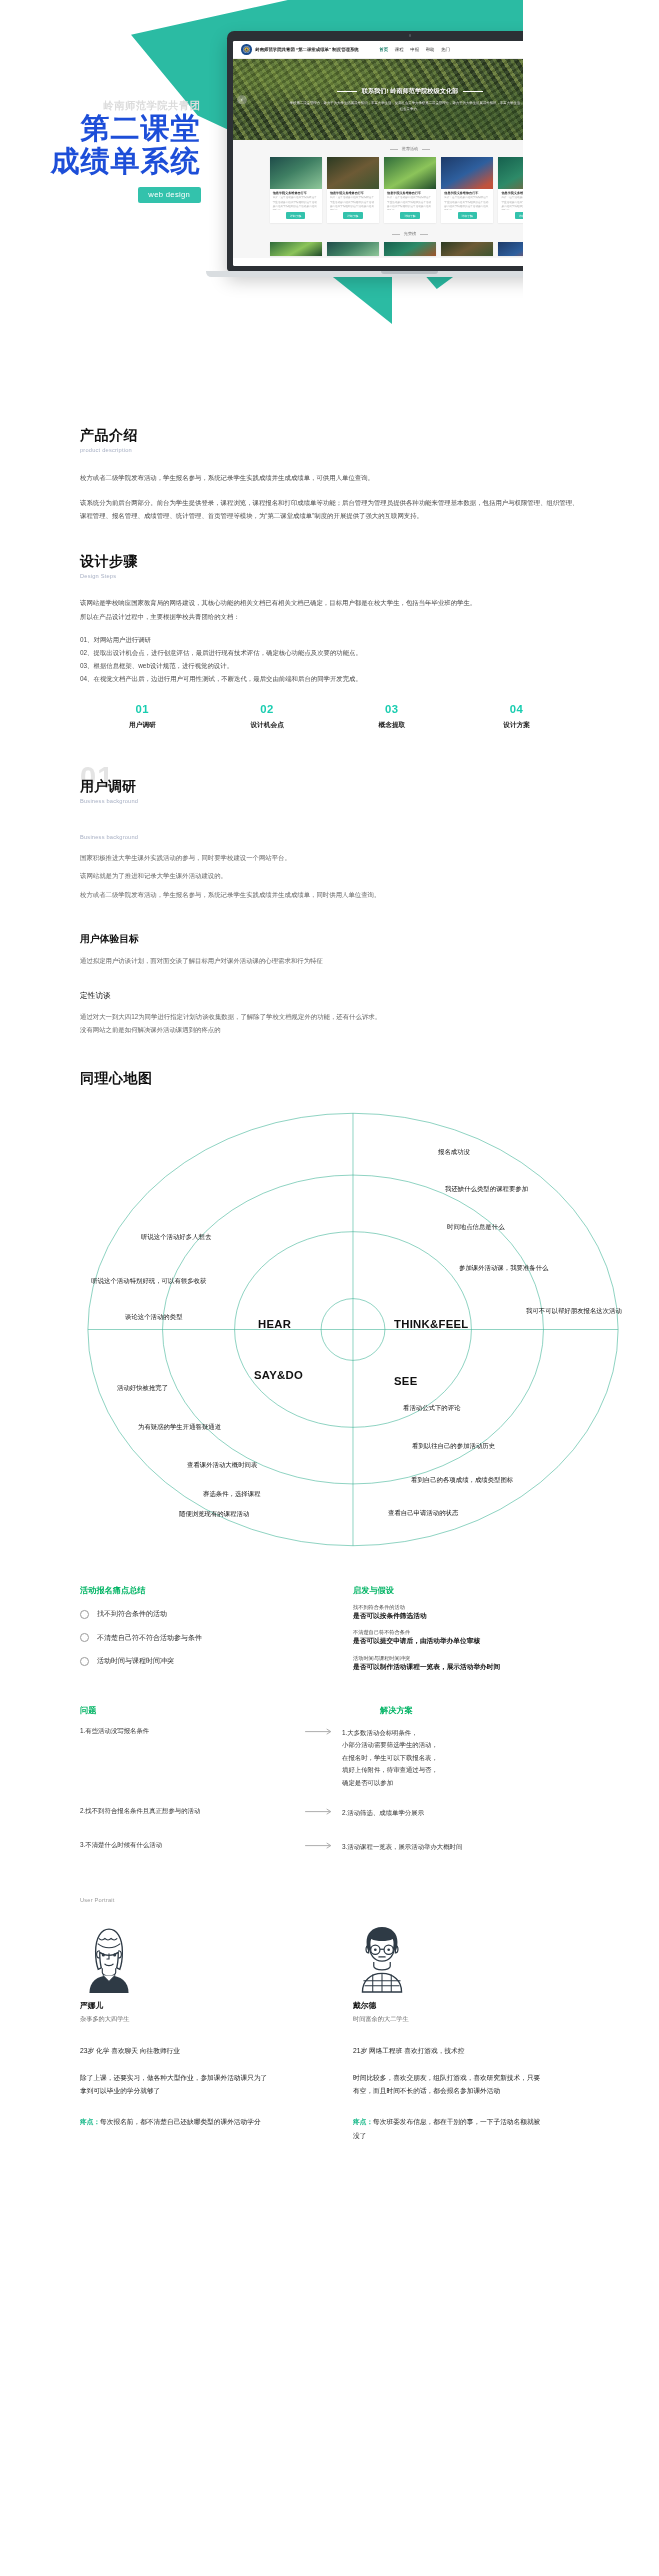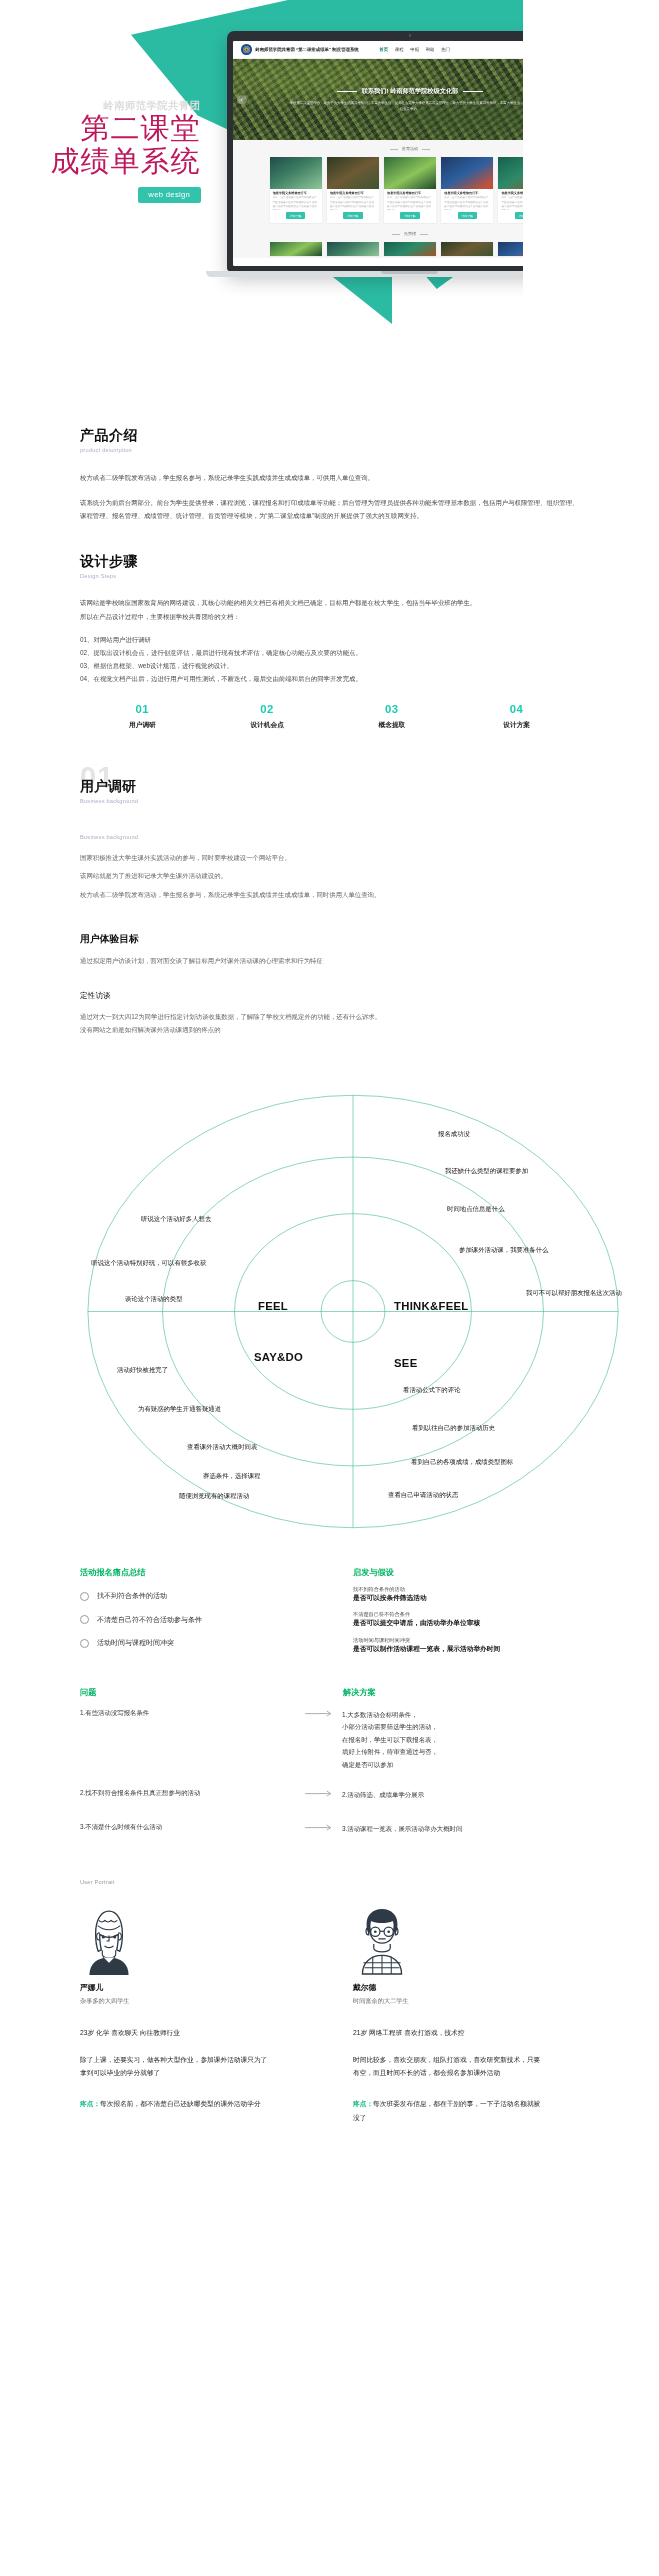--- a/index.html
+++ b/index.html
@@ -18,21 +18,21 @@
     background: #2bbba3;
     clip-path: polygon(40% 0%, 100% 0%, 100% 78%, 78% 100%, 55% 64%, 17% 40%, 0% 12%);
   }
   .hero-teal-2 {
     position: absolute; left: 289px; top: 242px; width: 103px; height: 82px;
     background: #2bbba3;
     clip-path: polygon(0% 0%, 100% 0%, 100% 100%);
   }
   .hero-title-wrap { position: absolute; left: 15.5px; top: 100px; width: 185px; text-align: right; z-index: 5; }
   .hero-sup { font-size: 10.3px; color: #dcdcdc; font-weight: 700; letter-spacing: 0.5px; line-height: 1.2; }
-  .hero-big { font-size: 29px; font-weight: 400; color: #be185d; line-height: 1.12; letter-spacing: 1px; }
+  .hero-big { font-size: 29px; font-weight: 700; color: #1d4ed8; line-height: 1.12; letter-spacing: 1px; }
   .hero-badge {
     display: inline-block; margin-top: 9.3px; background: #33c2ac; color: #fff;
     font-size: 7.7px; padding: 3.6px 10.3px; border-radius: 2.1px; letter-spacing: 0.3px;
   }
 
   
   .laptop { position: absolute; left: 227px; top: 31px; width: 366px; z-index: 4; }
   .laptop-body {
     background: #2c3035; border-radius: 7.2px 7.2px 3.1px 3.1px; padding: 7.2px 6.2px 5.2px 6.2px;
     box-shadow: 0 8.2px 18.5px rgba(0,0,0,.22);
@@ -326,34 +326,35 @@
   <h3 class="h-cn-mid">用户体验目标</h3>
   <p class="para para-gray" style="margin-top:8.2px">通过拟定用户访谈计划，面对面交谈了解目标用户对课外活动课的心理需求和行为特征</p>
 
   <div style="height:24px"></div>
   <h3 class="h-cn-sm">定性访谈</h3>
   <p class="para para-gray" style="margin-top:9.3px">通过对大一到大四12为同学进行指定计划访谈收集数据，了解除了学校文档规定外的功能，还有什么诉求。</p>
   <p class="para para-gray">没有网站之前是如何解决课外活动课遇到的疼点的</p>
 </section>
 
 <section class="page" style="padding-top:33px">
+  <h2 class="h-cn">同理心地图</h2>
 
   <div class="empathy">
     <svg width="546" height="453" viewBox="0 0 1060 880">
       <g fill="none" stroke="#37b092" stroke-width="1.1">
         <ellipse cx="530" cy="440" rx="515" ry="420"></ellipse>
         <ellipse cx="530" cy="440" rx="370" ry="300"></ellipse>
         <ellipse cx="530" cy="440" rx="230" ry="190"></ellipse>
         <ellipse cx="530" cy="440" rx="62" ry="60"></ellipse>
         <line x1="530" y1="20" x2="530" y2="860"></line>
         <line x1="15" y1="440" x2="1045" y2="440"></line>
       </g>
     </svg>
 
-    <span class="emap-q" style="left:178px; top:215px;">FEEL</span>
+    <span class="emap-q" style="left:178px; top:215px;">HEAR</span>
     <span class="emap-q" style="left:314px; top:215px;">THINK&amp;FEEL</span>
     <span class="emap-q" style="left:174px; top:266px;">SAY&amp;DO</span>
     <span class="emap-q" style="left:314px; top:272px;">SEE</span>
 
     <span class="emap-lb" style="left:61px; top:130px;">听说这个活动好多人想去</span>
     <span class="emap-lb" style="left:11.3px;  top:174px;">听说这个活动特别好玩，可以有很多收获</span>
     <span class="emap-lb" style="left:45px;  top:210px;">谈论这个活动的类型</span>
 
     <span class="emap-lb" style="left:358px; top:45px;">报名成功没</span>
     <span class="emap-lb" style="left:365px; top:82px;">我还缺什么类型的课程要参加</span>
@@ -405,21 +406,21 @@
       <div class="hy-item">
         <div class="hy-small">活动时间与课程时间冲突</div>
         <div class="hy-bold">是否可以制作活动课程一览表，展示活动举办时间</div>
       </div>
     </div>
   </div>
 </section>
 
 <section class="page" style="padding-top:33px">
   <div style="display:flex">
-    <h3 class="grn-h" style="width:263px">问题</h3>
+    <h3 class="grn-h" style="width:300px">问题</h3>
     <h3 class="grn-h">解决方案</h3>
   </div>
 
   <div class="ps-row">
     <div class="ps-q">1.有些活动没写报名条件</div>
     <div class="ps-arrow">
       <svg width="28" height="7.2" viewBox="0 0 54 14">
           <line x1="0" y1="7" x2="48" y2="7" stroke="#9b9b9b" stroke-width="1.6"></line>
           <polyline points="42,2 50,7 42,12" fill="none" stroke="#9b9b9b" stroke-width="1.6"></polyline>
         </svg>

